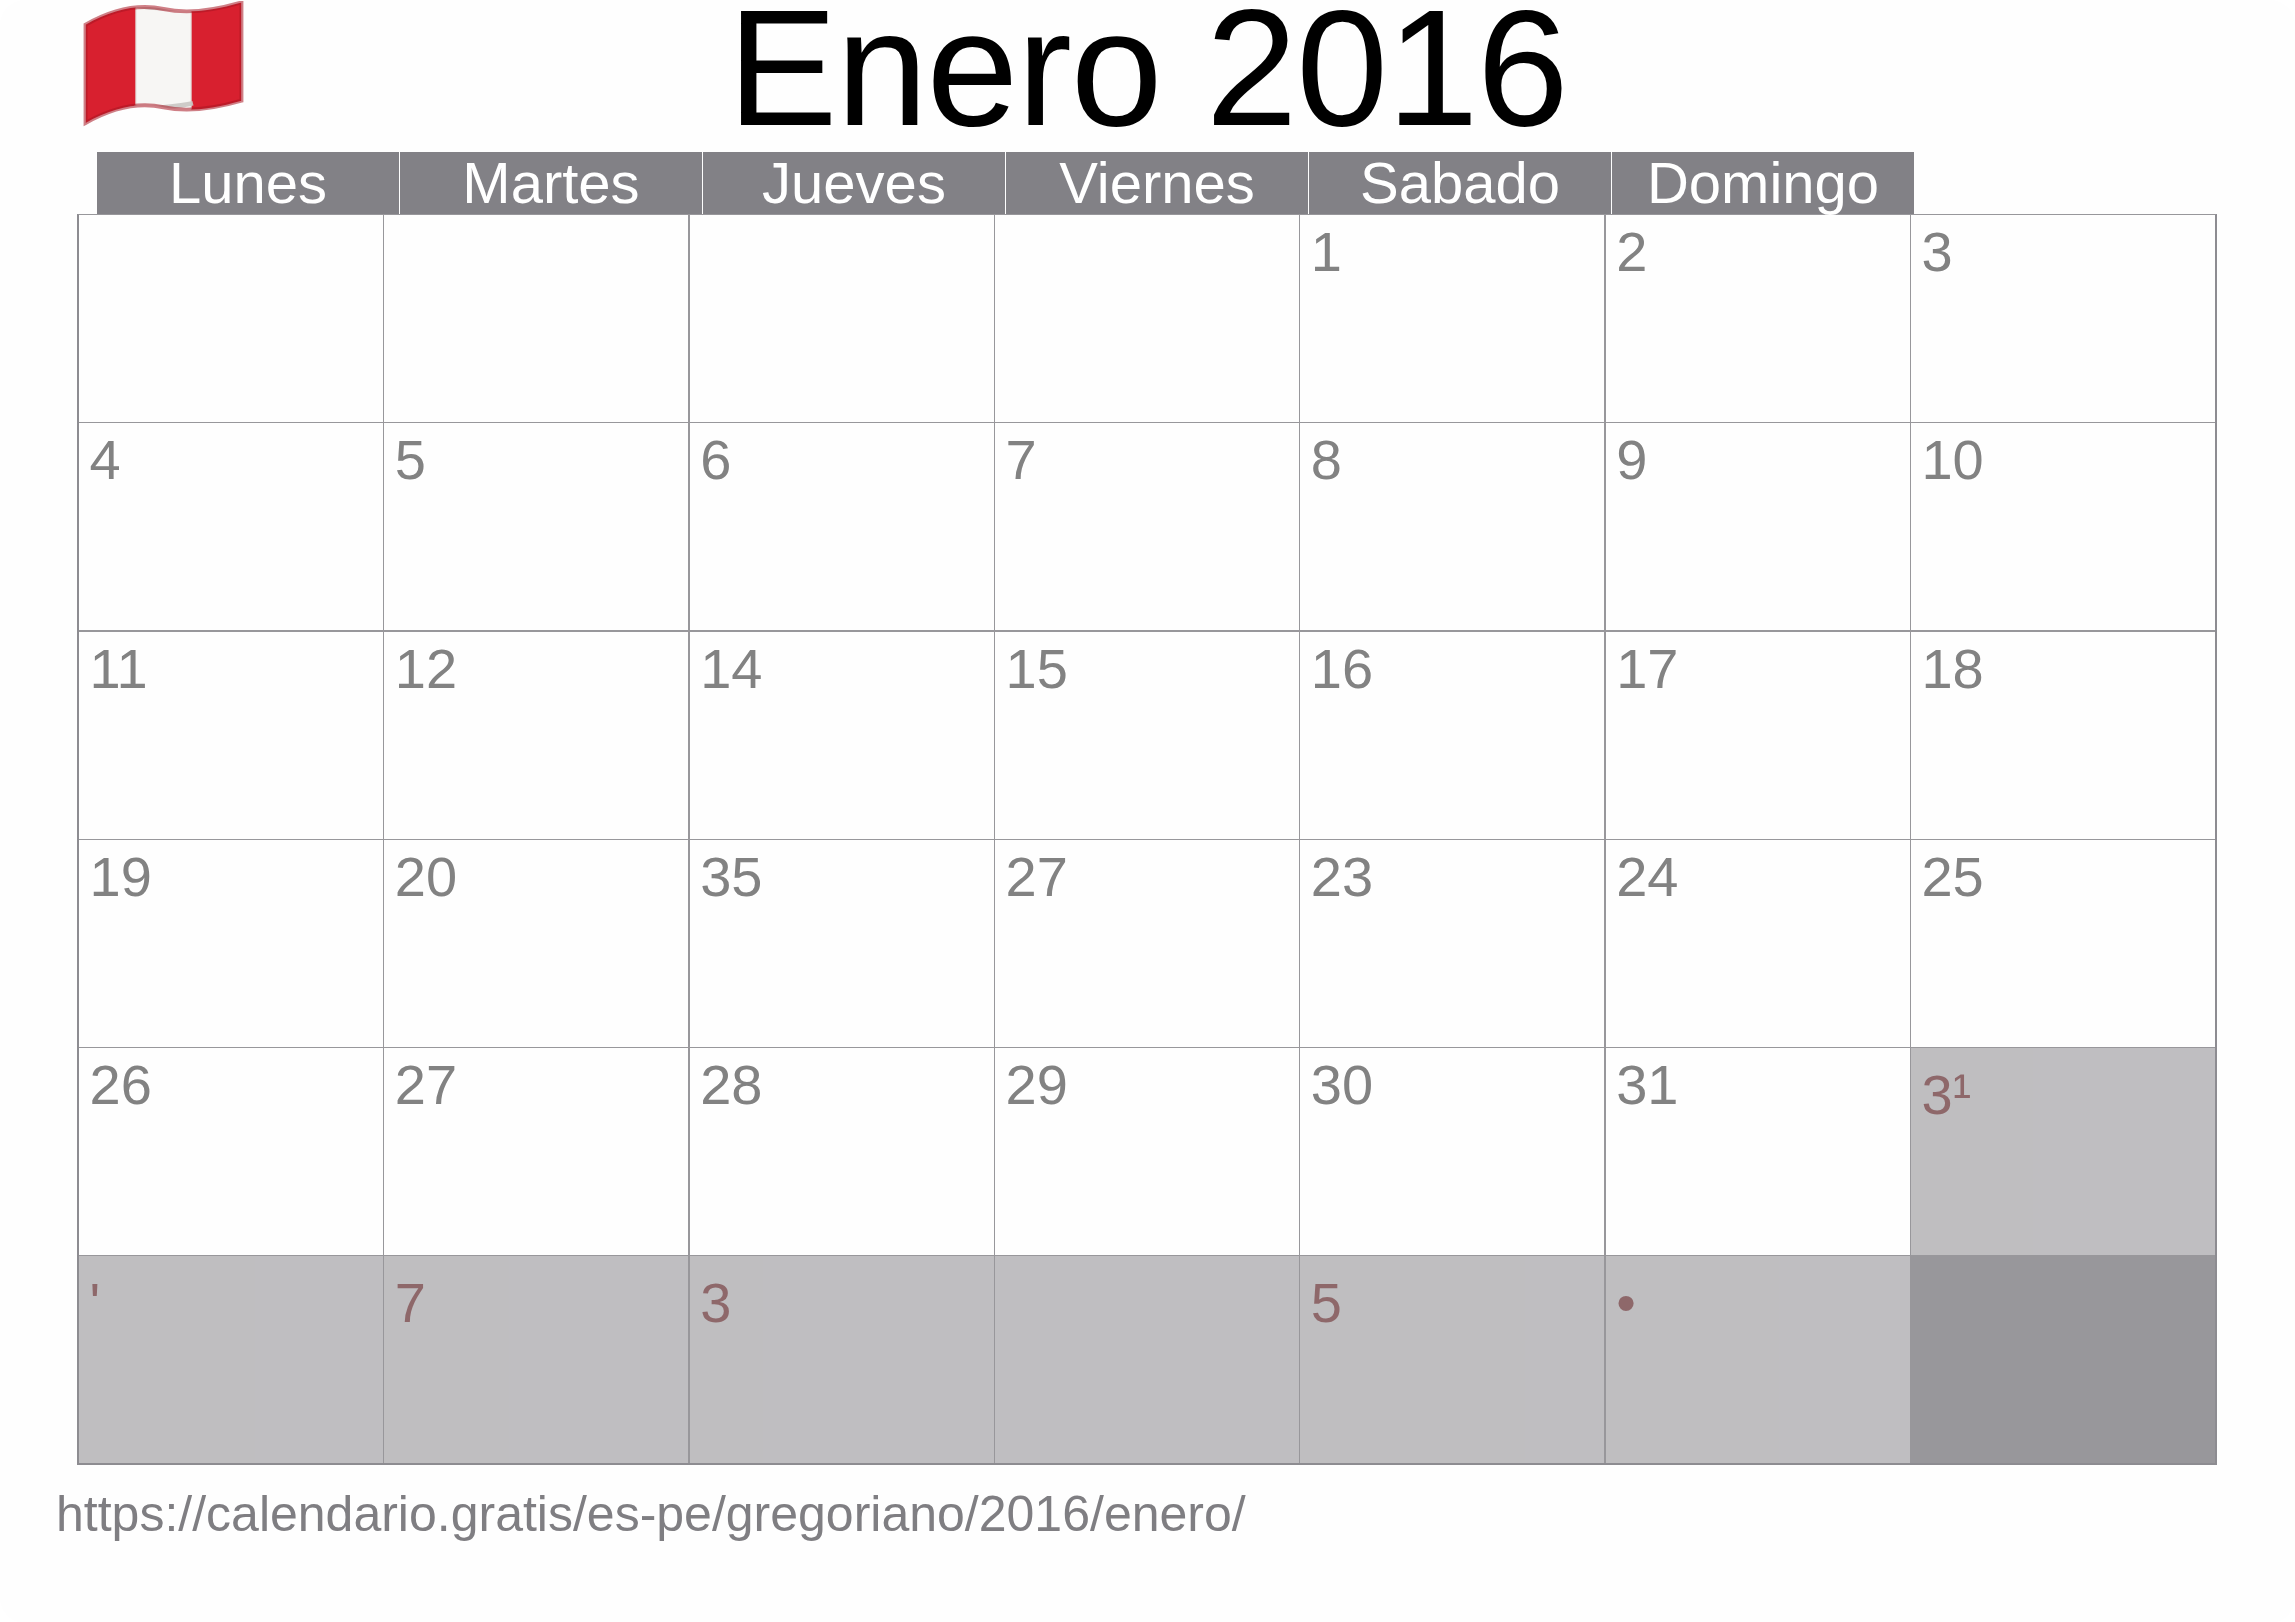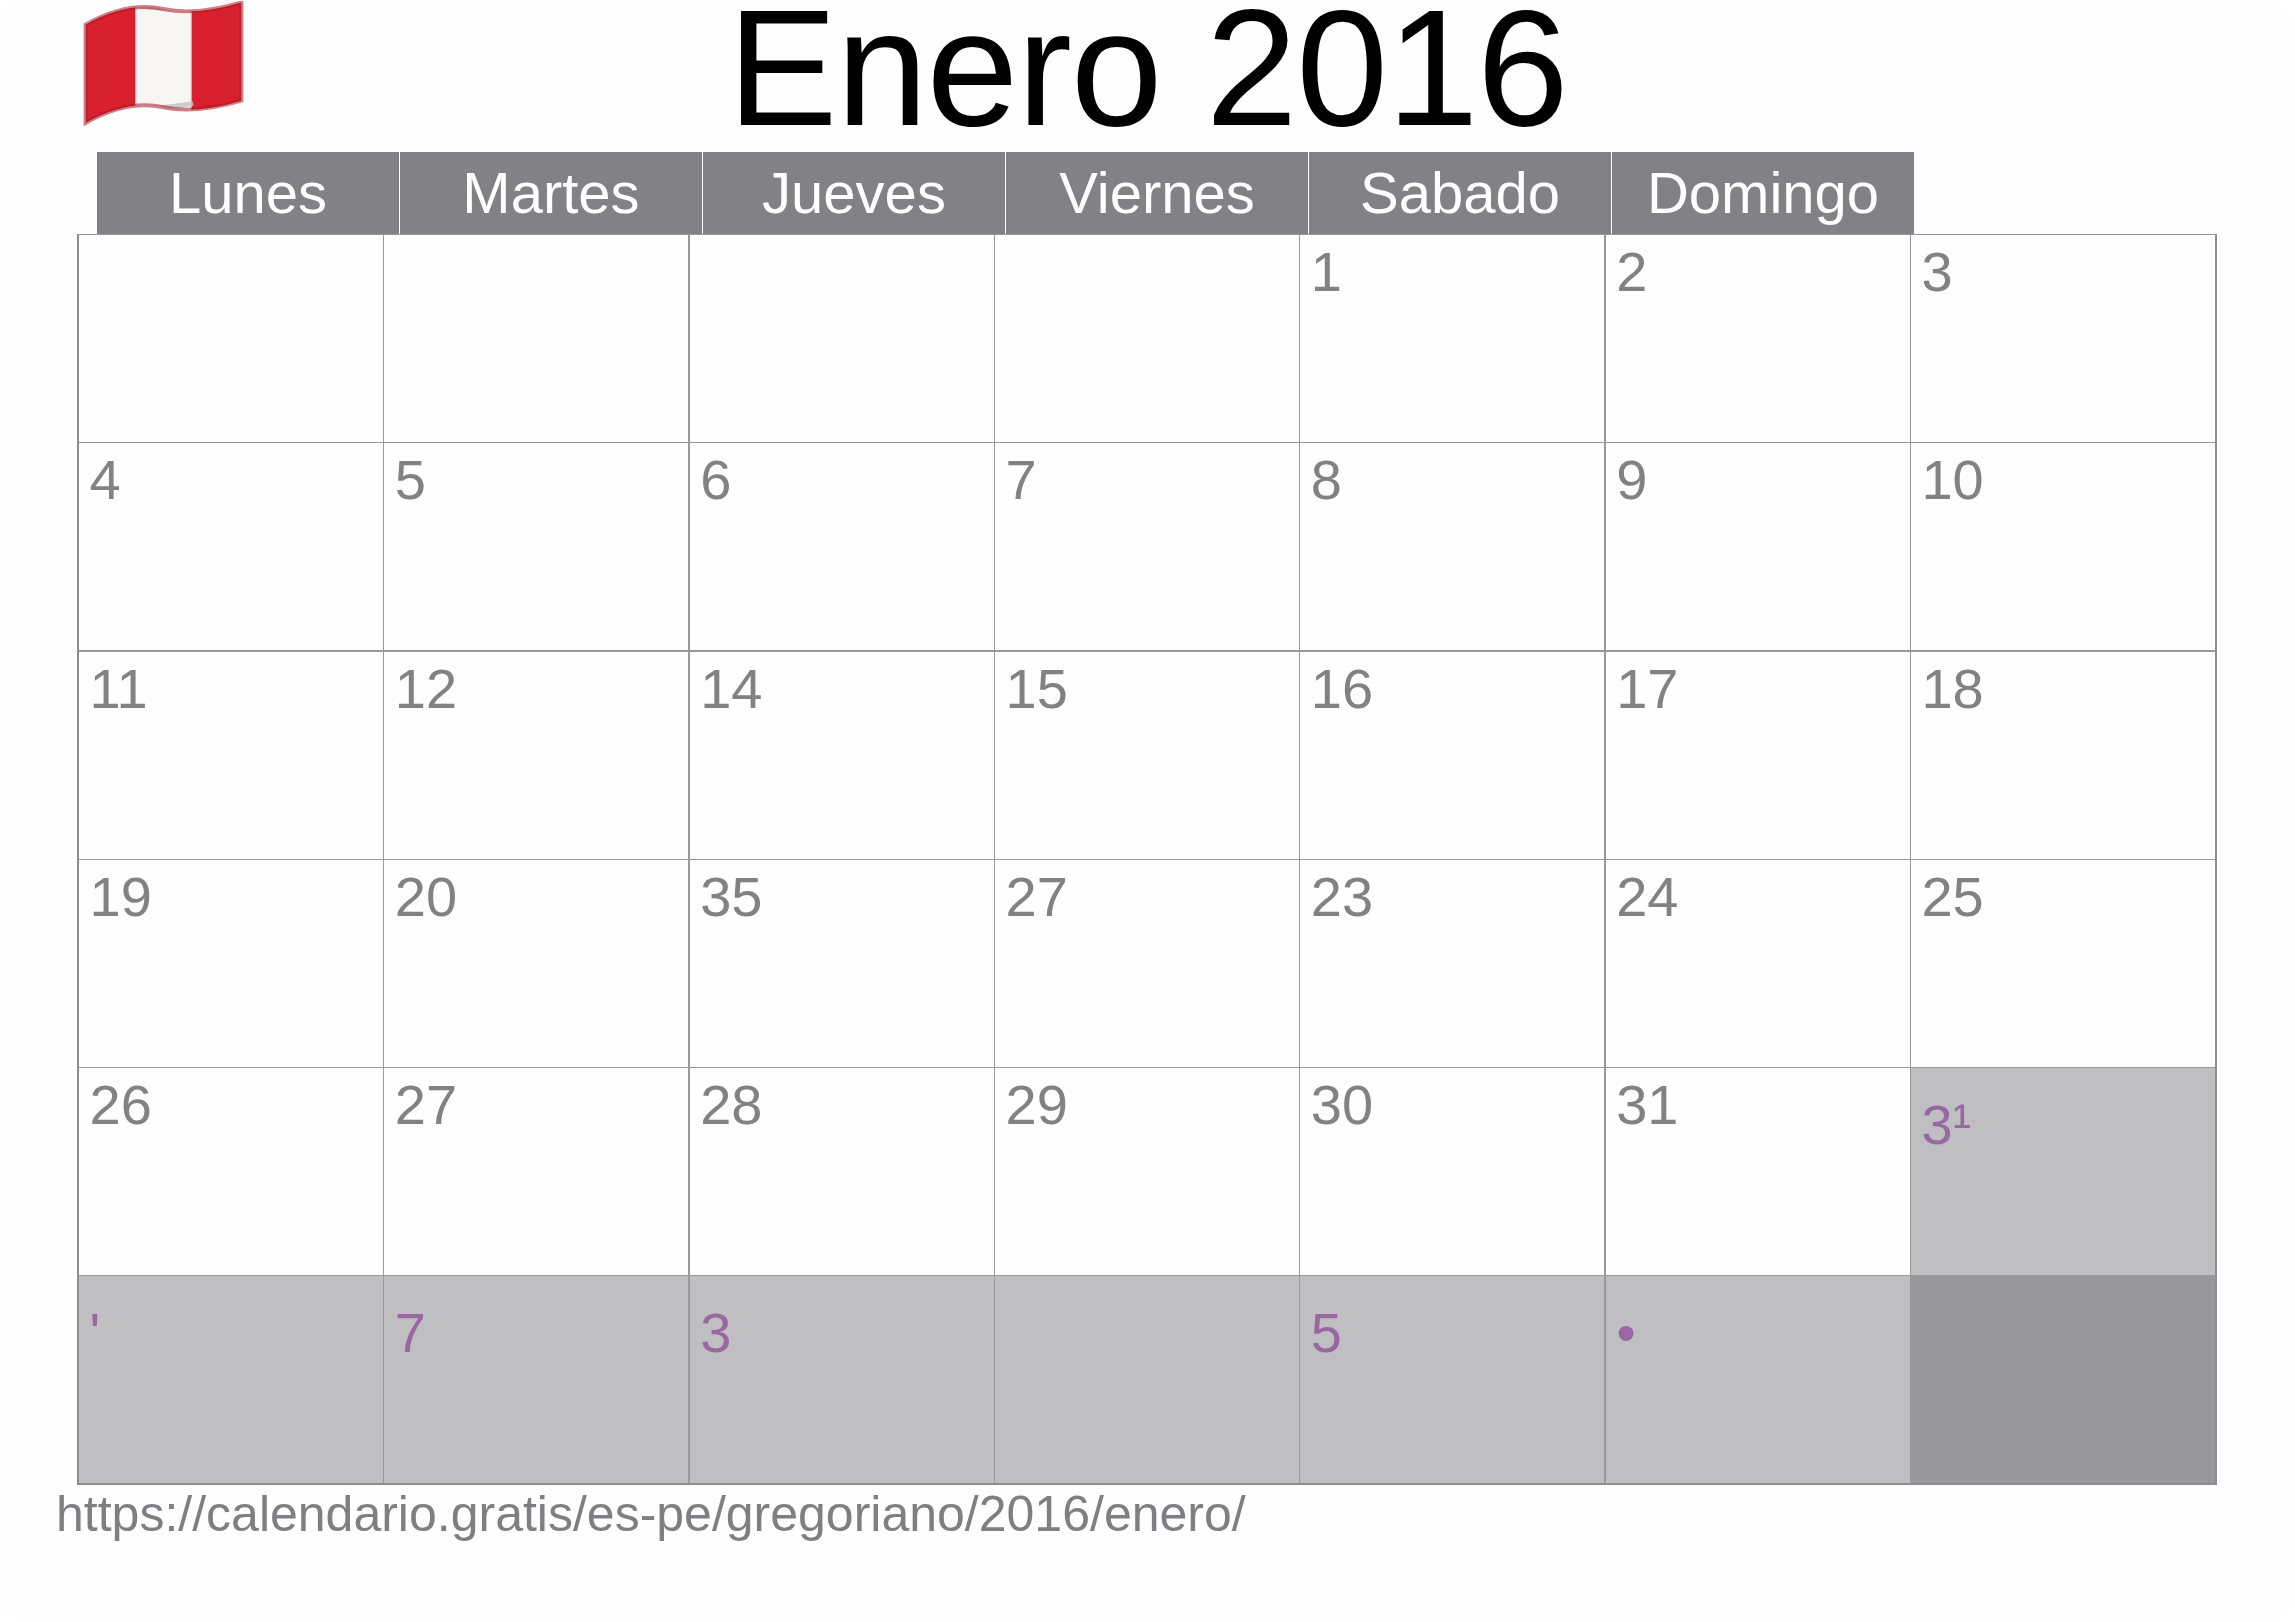--- a/index.html
+++ b/index.html
@@ -17,40 +17,40 @@
   .title{
     position:absolute;left:0;top:-14.4px;width:100%;
     text-align:center;font-size:165px;line-height:1;
     color:#000000;font-weight:400;letter-spacing:-1.3px;white-space:nowrap;
   }
 
   
   .calendar{position:absolute;left:77px;top:152px;width:2140px;}
   .weekday-row{
     display:grid;grid-template-columns:repeat(7,1fr);column-gap:1px;
-    height:82px;background:#fefefe;padding-left:20px;
+    height:62px;background:#fefefe;padding-left:20px;
   }
   .weekday-cell{
     background:#828186;color:#ffffff;
     display:flex;align-items:center;justify-content:center;
     font-size:58px;line-height:1;white-space:nowrap;
   }
   .day-grid{
     display:grid;grid-template-columns:repeat(7,1fr);grid-auto-rows:207px;
     gap:1.3px;background:#98979b;
     border:2px solid #8d8c91;border-top:1.3px solid #98979b;
   }
   .day-cell{
     background:#fefefe;
     padding:9.2px 0 0 10.5px;
     font-size:56px;line-height:1;color:#828282;
     text-align:left;overflow:hidden;
   }
   .day-cell.ghost{
-    color:#a21caf;opacity:0.38;padding-top:29px;
+    color:#7f1d1d;opacity:0.38;padding-top:19px;
   }
 
   
   .source-url{
     position:absolute;left:56px;top:1487px;
     font-size:50px;line-height:1.1;color:#7f7e82;
     text-decoration:none;white-space:nowrap;
   }
 </style>
 </head>

